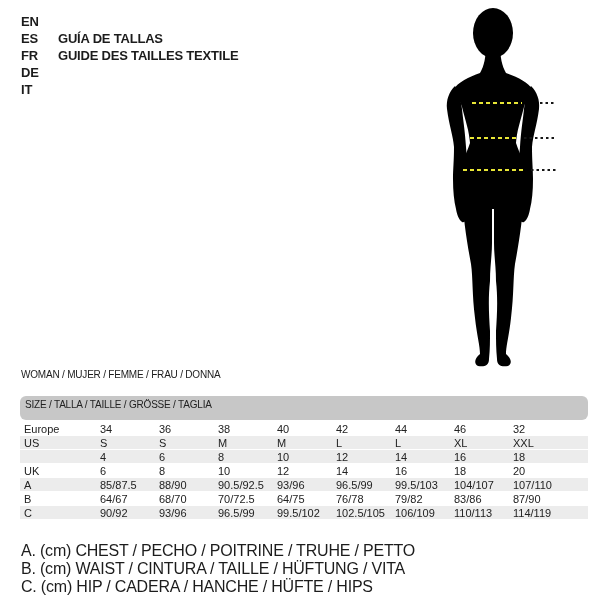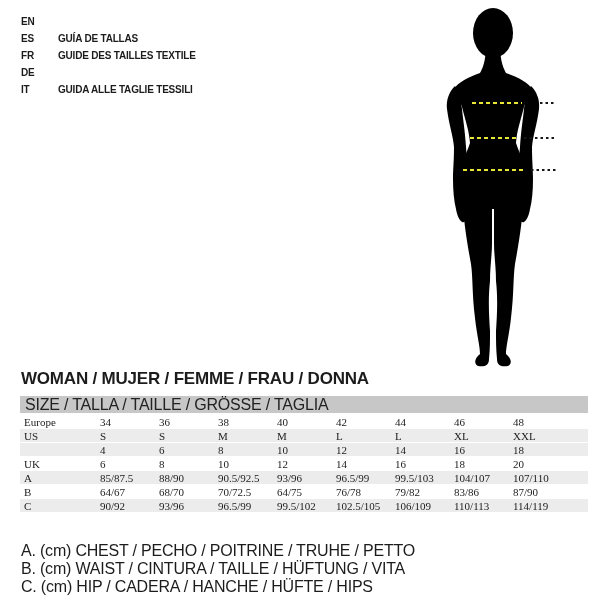--- a/index.html
+++ b/index.html
@@ -6,41 +6,41 @@
     --accent-yellow:#e8e636;
     --header-bg:#c7c7c7;
     --shaded-bg:#ececec;
     --ink:#1c1c1c;
   }
   html,body{margin:0;padding:0;background:#fff;}
   .page{position:relative;width:600px;height:600px;background:#fff;overflow:hidden;
         font-family:"Liberation Sans","DejaVu Sans",sans-serif;color:var(--ink);}
 
   
-  .langs{position:absolute;left:21px;top:13px;font-weight:bold;font-size:10px;
+  .langs{position:absolute;left:21px;top:13px;font-weight:bold;font-size:13px;
          line-height:17px;letter-spacing:-0.2px;}
   .lang-row{display:flex;}
   .lang-code{width:37px;flex:none;}
 
   
   .figure-panel{position:absolute;left:400px;top:0;width:200px;height:380px;}
   .figure-panel svg{position:absolute;left:0;top:2px;}
   .ym{stroke:var(--accent-yellow);stroke-width:2;stroke-dasharray:4 3;fill:none;}
   .bl{stroke:#161616;stroke-width:2;stroke-dasharray:2.5 3;fill:none;}
 
   
-  .gender{position:absolute;left:21px;top:369px;font-weight:bold;font-size:17px;
+  .gender{position:absolute;left:21px;top:369px;font-weight:normal;font-size:10px;
           letter-spacing:-0.2px;}
 
   
   .size-table{position:absolute;left:20px;top:396px;width:568px;font-size:11px;color:#222;}
-  .table-header{height:17px;line-height:17px;background:var(--header-bg);
-                padding-left:5px;font-size:16px;margin-bottom:2px;letter-spacing:-0.2px;}
+  .table-header{height:24px;line-height:17px;background:var(--header-bg);
+                padding-left:5px;font-size:10px;margin-bottom:2px;letter-spacing:-0.2px;border-radius:6px;}
   .trow{display:flex;height:14px;line-height:14px;border-bottom:1px solid #fff;
-        padding-right:16px;box-sizing:border-box;font-family:Liberation Serif, serif;}
+        padding-right:16px;box-sizing:border-box;}
   .trow.shaded{background:var(--shaded-bg);}
   .row-label{width:76px;flex:none;padding-left:4px;text-align:left;}
   .cell{flex:1;text-align:left;}
 
   
   .legend{position:absolute;left:21px;top:542px;font-weight:normal;font-size:16px;
           line-height:18px;letter-spacing:-0.2px;}
 </style>
 </head>
 <body>
@@ -57,21 +57,20 @@
       </div>
       <div class="lang-row">
         <span class="lang-code">FR</span>
         <span>GUIDE DES TAILLES TEXTILE</span>
       </div>
       <div class="lang-row">
         <span class="lang-code">DE</span>
       </div>
       <div class="lang-row">
         <span class="lang-code">IT</span>
-        <span>GUIDA ALLE TAGLIE TESSILI</span>
       </div>
     </div>
 
   <div class="figure-panel">
     <svg width="200" height="378" viewBox="0 0 200 378">
       <g fill="#000000">
         <ellipse cx="93" cy="31" rx="20" ry="25"></ellipse>
         <path d="M 86,40 L 100,40
           C 100,56 102,64 106,71 C 117,75 128,80 133,88
           C 128,94 126,99 124,105 C 120,121 117,128 116,141
@@ -122,21 +121,21 @@
     <div>
         <div class="trow">
           <span class="row-label">Europe</span>
           <span class="cell">34</span>
           <span class="cell">36</span>
           <span class="cell">38</span>
           <span class="cell">40</span>
           <span class="cell">42</span>
           <span class="cell">44</span>
           <span class="cell">46</span>
-          <span class="cell">48</span>
+          <span class="cell">32</span>
         </div>
         <div class="trow shaded">
           <span class="row-label">US</span>
           <span class="cell">S</span>
           <span class="cell">S</span>
           <span class="cell">M</span>
           <span class="cell">M</span>
           <span class="cell">L</span>
           <span class="cell">L</span>
           <span class="cell">XL</span>

